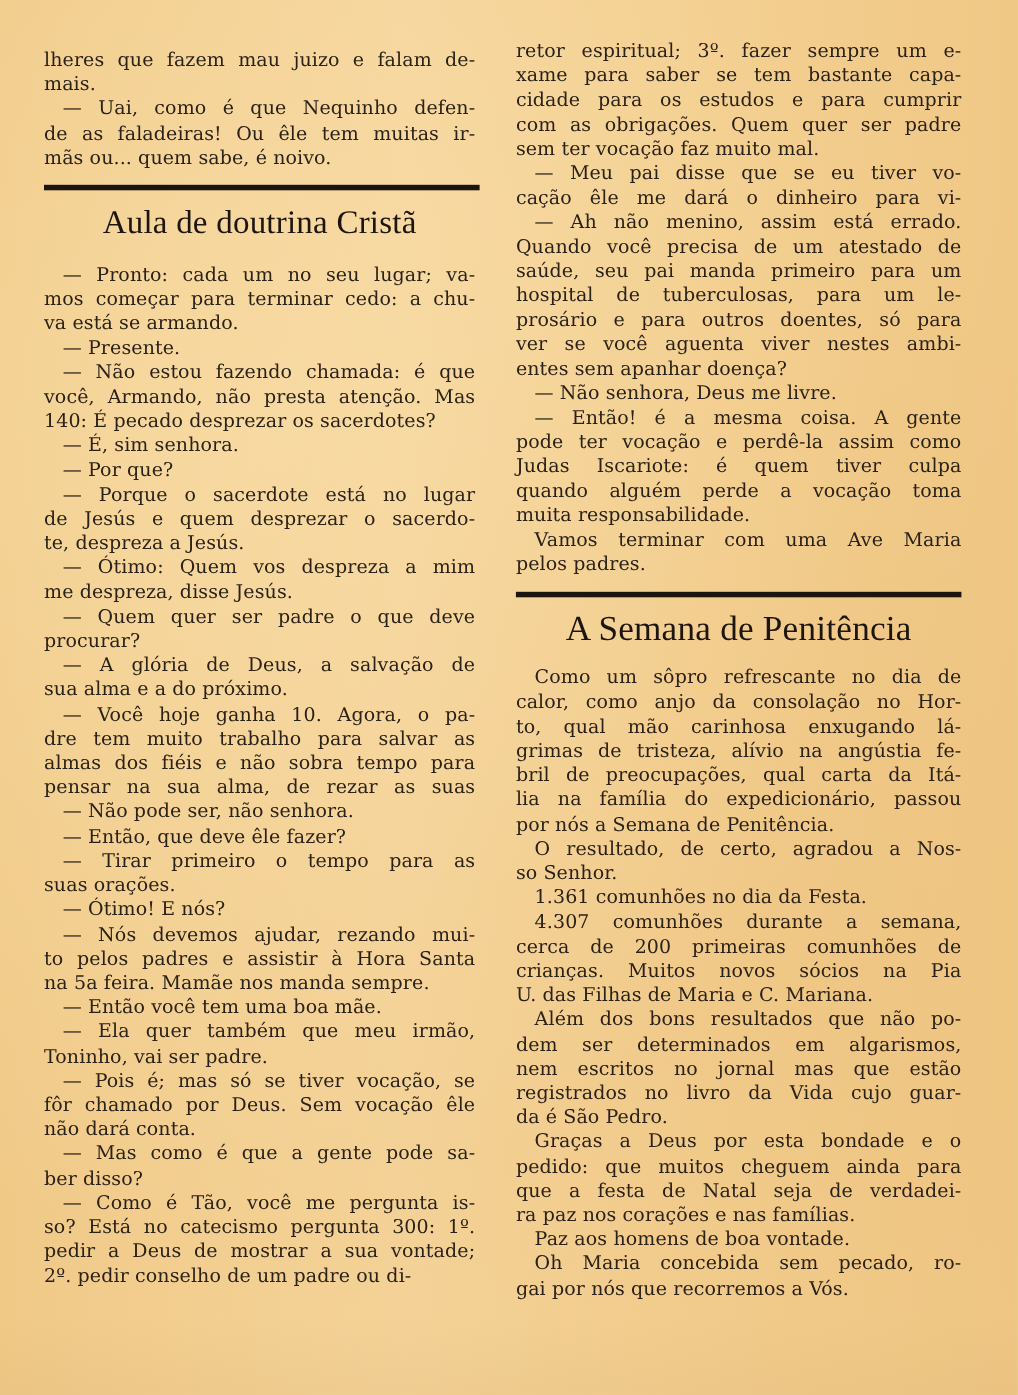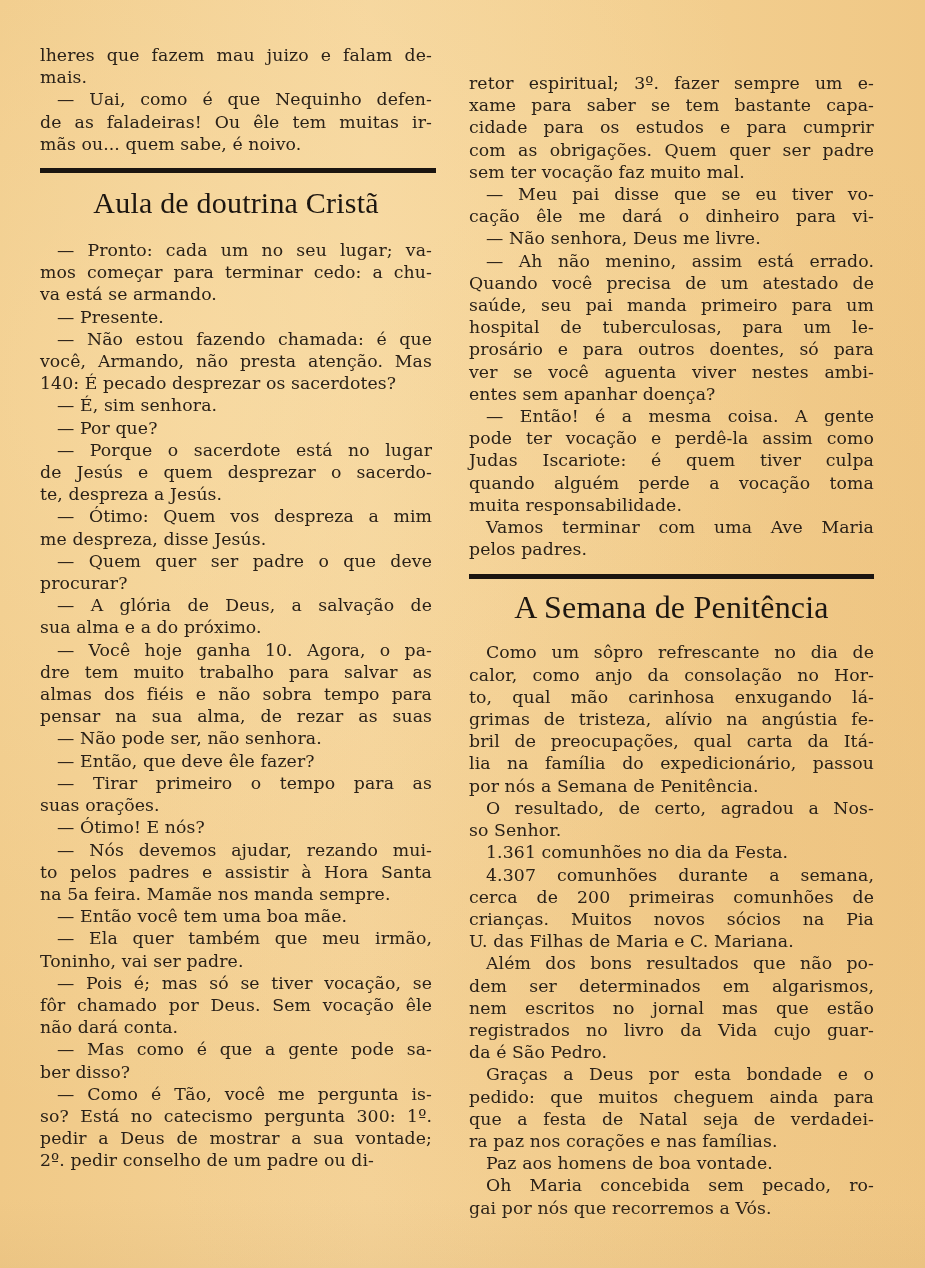--- a/index.html
+++ b/index.html
@@ -19,21 +19,21 @@
     .page { position: absolute; inset: 0; padding-left: 19px; }
     .col {
       position: absolute;
       top: 0;
       width: 392px;
       font-size: 17.3px;
       line-height: 22.2px;
       letter-spacing: 0.1px;
     }
     .col-left { left: 40px; top: 44px; }
-    .col-right { left: 469px; top: 36px; width: 405px; margin-top: 36px; }
+    .col-right { left: 469px; top: 36px; width: 405px; }
     .para {
       margin: 0;
       text-align: justify;
       text-align-last: left;
     }
     .line { display: block; white-space: nowrap; text-align-last: justify; text-align: justify; }
     .line.last { text-align-last: left; }
     .rule {
       height: 5px;
       background: #1b1510;
@@ -170,32 +170,32 @@
           <span class="line">xame para saber se tem bastante capa-</span>
           <span class="line">cidade para os estudos e para cumprir</span>
           <span class="line">com as obrigações. Quem quer ser padre</span>
           <span class="line last">sem ter vocação faz muito mal.</span>
         </div>
         <div class="para">
           <span class="line" style="padding-left: 17px;">— Meu pai disse que se eu tiver vo-</span>
           <span class="line">cação êle me dará o dinheiro para vi-</span>
         </div>
         <div class="para">
-          <span class="line last" style="padding-left: 17px;">— Não senhora, Deus me livre.</span>
-        </div>
-        <div class="para">
           <span class="line" style="padding-left: 17px;">— Ah não menino, assim está errado.</span>
           <span class="line">Quando você precisa de um atestado de</span>
           <span class="line">saúde, seu pai manda primeiro para um</span>
           <span class="line">hospital de tuberculosas, para um le-</span>
           <span class="line">prosário e para outros doentes, só para</span>
           <span class="line">ver se você aguenta viver nestes ambi-</span>
           <span class="line last">entes sem apanhar doença?</span>
         </div>
         <div class="para">
+          <span class="line last" style="padding-left: 17px;">— Não senhora, Deus me livre.</span>
+        </div>
+        <div class="para">
           <span class="line" style="padding-left: 17px;">— Então! é a mesma coisa. A gente</span>
           <span class="line">pode ter vocação e perdê-la assim como</span>
           <span class="line">Judas Iscariote: é quem tiver culpa</span>
           <span class="line">quando alguém perde a vocação toma</span>
           <span class="line last">muita responsabilidade.</span>
         </div>
         <div class="para">
           <span class="line" style="padding-left: 17px;">Vamos terminar com uma Ave Maria</span>
           <span class="line last">pelos padres.</span>
         </div>

